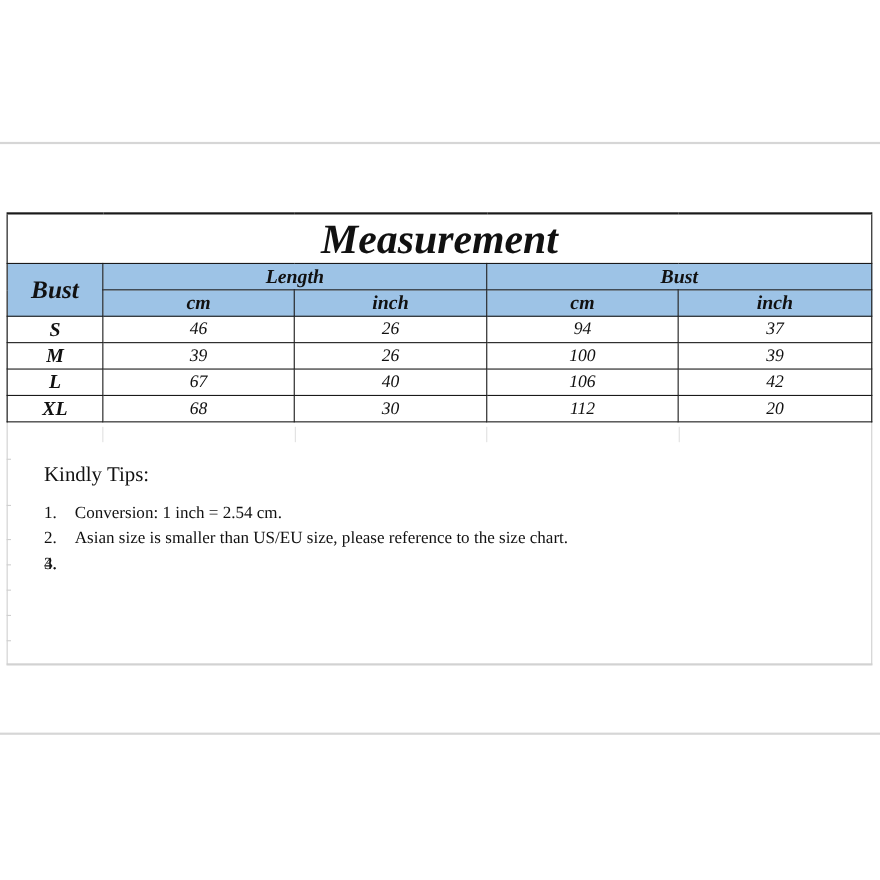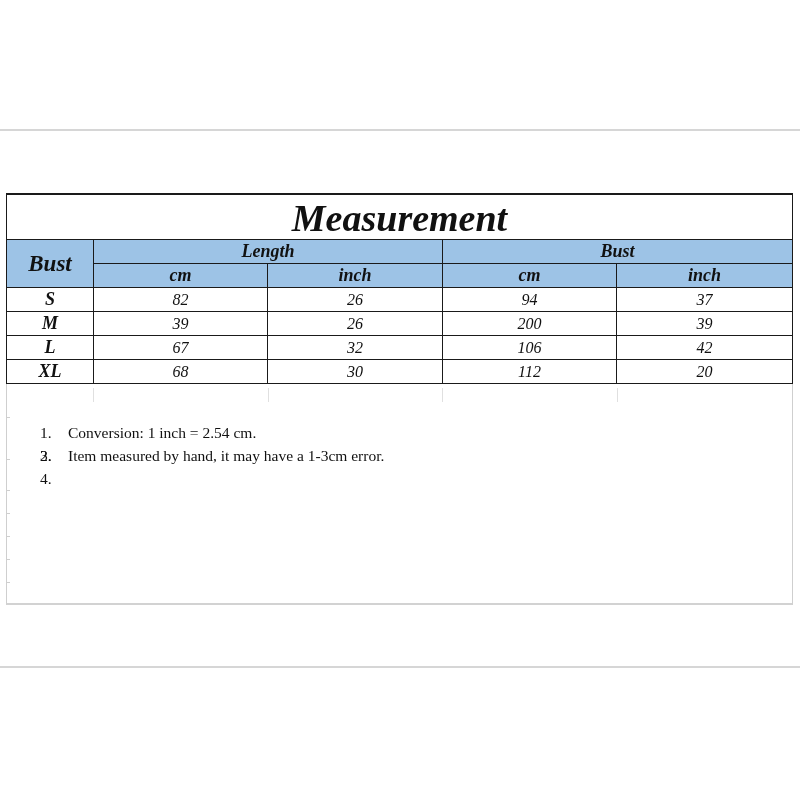--- a/index.html
+++ b/index.html
@@ -76,49 +76,50 @@
     <td colspan="2" class="hdr">Bust</td>
   </tr>
   <tr>
     <td class="hdr">cm</td>
     <td class="hdr">inch</td>
     <td class="hdr">cm</td>
     <td class="hdr">inch</td>
   </tr>
   <tr class="row">
     <td class="size">S</td>
-    <td>82</td>
+    <td>46</td>
     <td>26</td>
     <td>94</td>
     <td>37</td>
   </tr>
   <tr class="row">
     <td class="size">M</td>
     <td>39</td>
     <td>26</td>
-    <td>200</td>
+    <td>100</td>
     <td>39</td>
   </tr>
   <tr class="row">
     <td class="size">L</td>
     <td>67</td>
-    <td>32</td>
+    <td>40</td>
     <td>106</td>
     <td>42</td>
   </tr>
   <tr class="row">
     <td class="size">XL</td>
     <td>68</td>
     <td>30</td>
     <td>112</td>
     <td>20</td>
   </tr>
 </tbody>
   </table>
 
 <div class="tips">
+  <p class="tips-title">Kindly Tips:</p>
   <ol>
     <li><span class="num">1.</span><span>Conversion: 1 inch = 2.54 cm.</span></li>
-    <li><span class="num">2.</span></li>
-    <li><span class="num">3.</span><span>Item measured by hand, it may have a 1-3cm error.</span></li>
+    <li><span class="num">2.</span><span>Asian size is smaller than US/EU size, please reference to the size chart.</span></li>
+    <li><span class="num">3.</span></li>
     <li style="width:640px;"><span class="num">4.</span></li>
   </ol>
 </div>
 
 </body></html>

